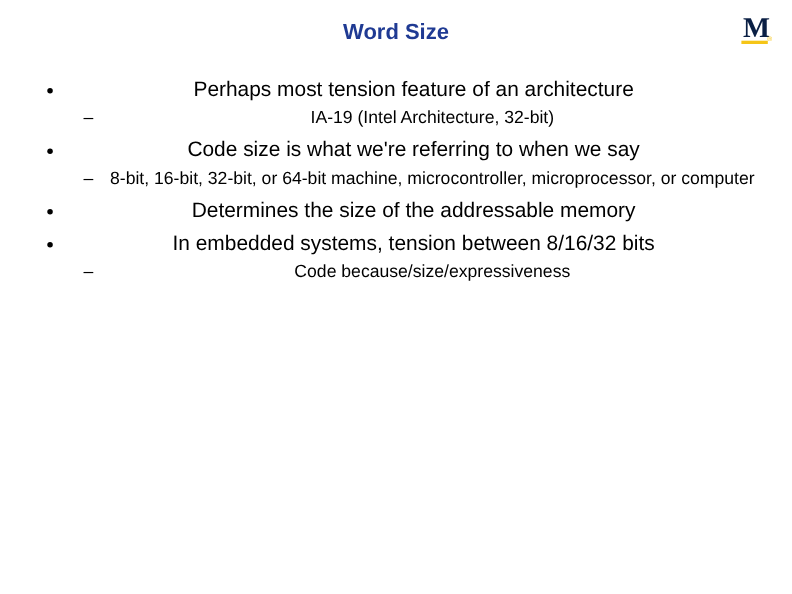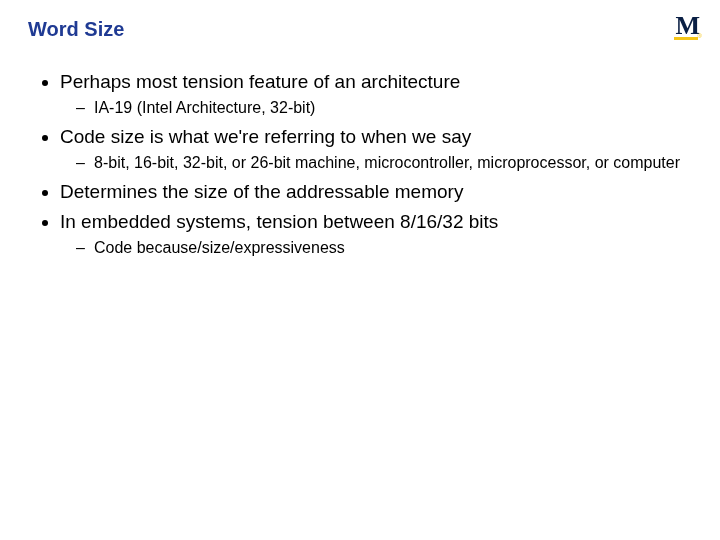--- a/index.html
+++ b/index.html
@@ -11,20 +11,21 @@
     font-family: Verdana, Geneva, sans-serif;
     color: #000000;
     position: relative;
     overflow: hidden;
   }
   .slide {
     padding: 18px 28px 20px 28px;
     box-sizing: border-box;
     width: 100%;
     height: 100%;
+    text-align: center;
   }
   .title {
     font-size: 20px;
     font-weight: bold;
     color: #1f3a93;
     margin: 0 0 28px 0;
   }
   .logo {
     position: absolute;
     top: 14px;
@@ -83,21 +84,21 @@
   <ul class="main">
     <li>
       <span>Perhaps most tension feature of an architecture</span>
       <ul class="sub">
         <li>IA-19 (Intel Architecture, 32-bit)</li>
       </ul>
     </li>
     <li>
       <span>Code size is what we're referring to when we say</span>
       <ul class="sub">
-        <li>8-bit, 16-bit, 32-bit, or 26-bit machine, microcontroller, microprocessor, or computer</li>
+        <li>8-bit, 16-bit, 32-bit, or 64-bit machine, microcontroller, microprocessor, or computer</li>
       </ul>
     </li>
     <li>
       <span>Determines the size of the addressable memory</span>
     </li>
     <li>
       <span>In embedded systems, tension between 8/16/32 bits</span>
       <ul class="sub">
         <li>Code because/size/expressiveness</li>
       </ul>

